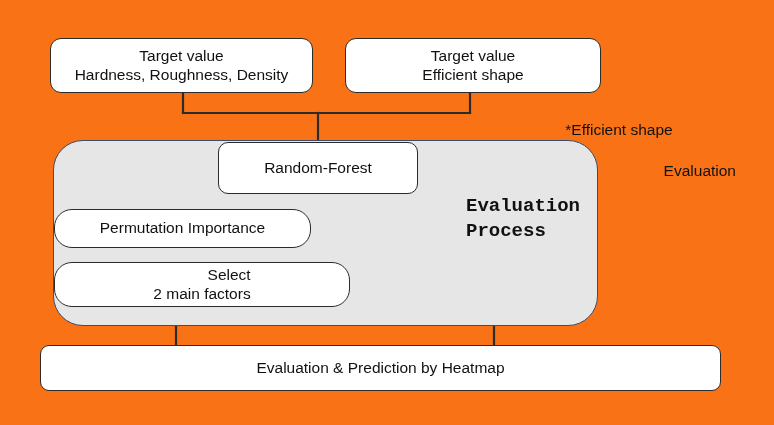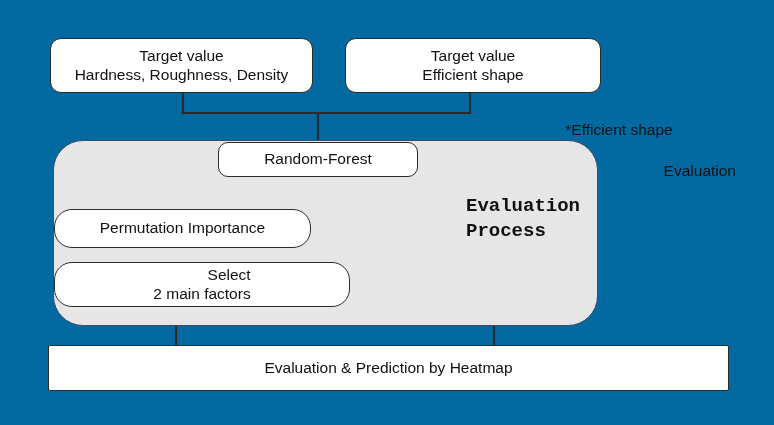--- a/index.html
+++ b/index.html
@@ -8,21 +8,21 @@
     padding: 0;
     background: #ffffff;
   }
   body {
     font-family: "Liberation Sans", sans-serif;
   }
   #canvas {
     position: relative;
     width: 774px;
     height: 425px;
-    background: #0369a1;
+    background: #f97316;
     overflow: hidden;
   }
   #wires {
     position: absolute;
     left: 0;
     top: 0;
     width: 774px;
     height: 425px;
     pointer-events: none;
   }
@@ -52,35 +52,35 @@
     white-space: pre-line;
     font-size: 15.5px;
   }
   #node-target-properties {
     left: 50px; top: 38px; width: 263px; height: 55px;
   }
   #node-target-shape {
     left: 345px; top: 38px; width: 256px; height: 55px;
   }
   #node-random-forest {
-    left: 218px; top: 142px; width: 200px; height: 35px;
+    left: 218px; top: 142px; width: 200px; height: 52px;
     border-radius: 10px;
   }
   #node-permutation-importance {
     left: 54px; top: 209px; width: 257px; height: 39px;
     border-radius: 18px;
   }
   #node-select-factors {
     left: 54px; top: 262px; width: 296px; height: 45px;
     border-radius: 18px;
     text-align: right;
   }
   #node-heatmap {
-    left: 48px; top: 345px; width: 681px; height: 46px;
-    border-radius: 2px;
+    left: 40px; top: 345px; width: 681px; height: 46px;
+    border-radius: 9px;
   }
   .note {
     position: absolute;
     left: 466px;
     top: 99px;
     width: 306px;
     color: #111111;
     font-size: 15.5px;
     line-height: 1.33;
     white-space: pre-line;

